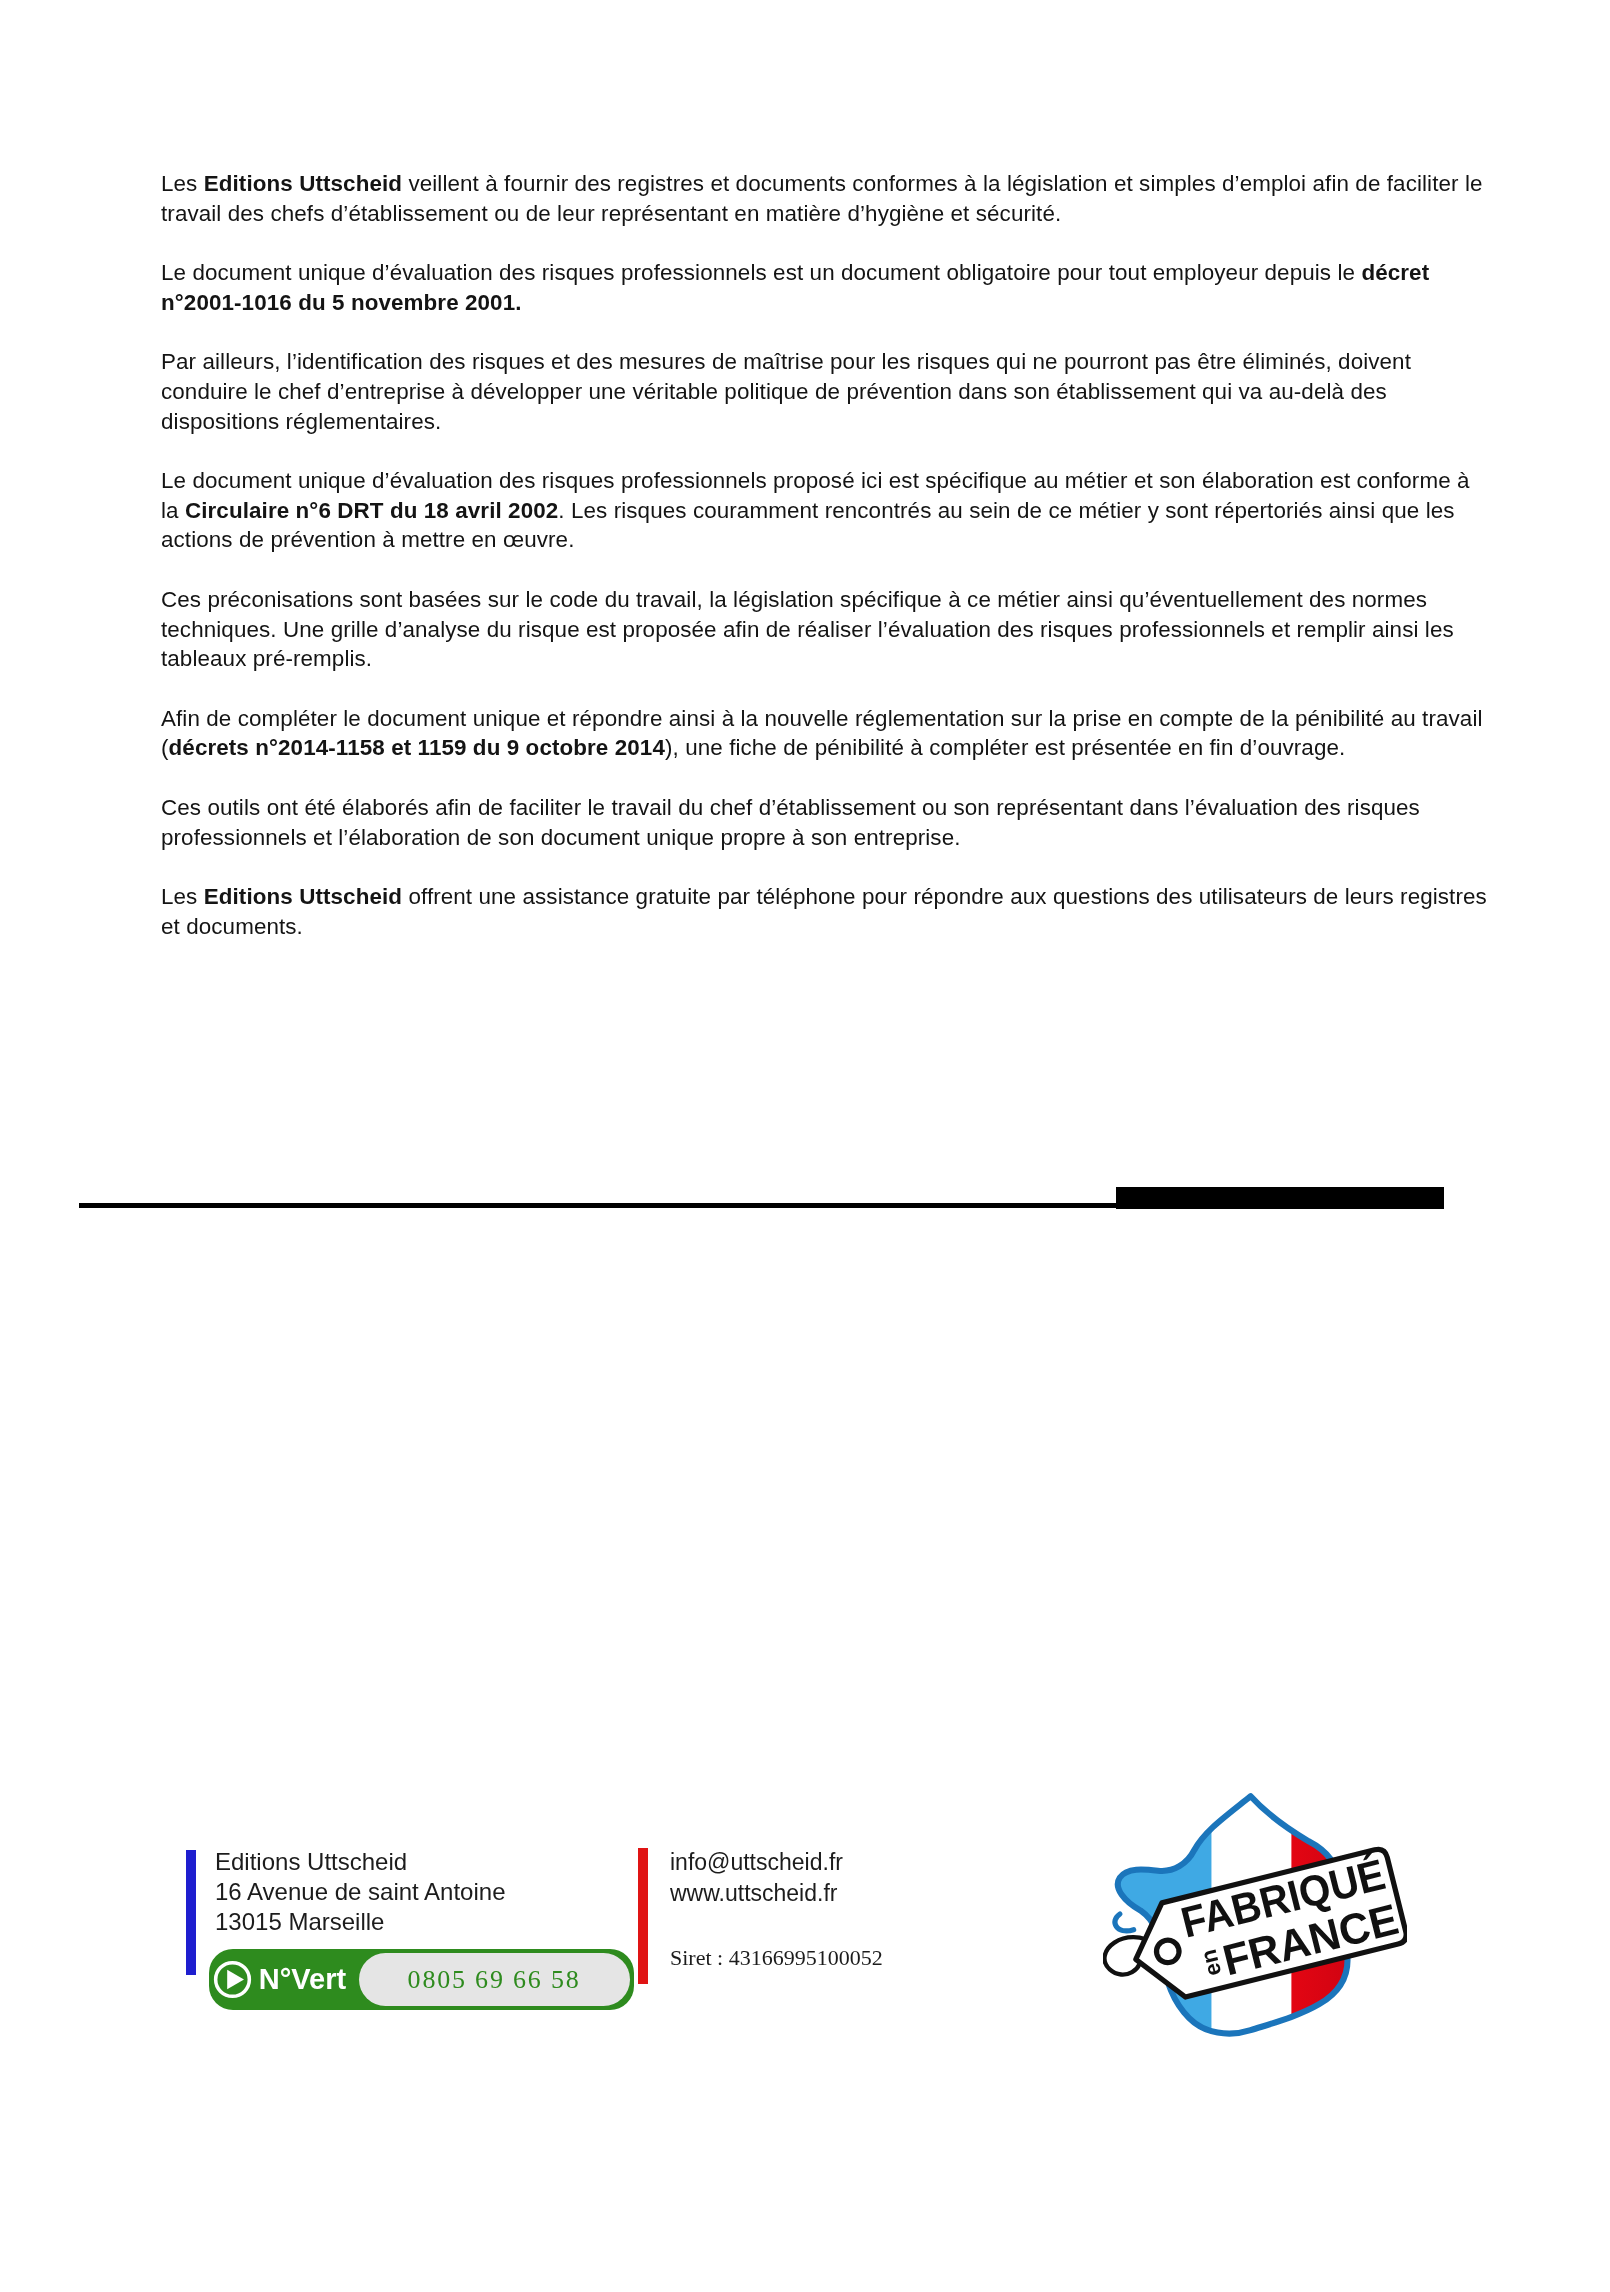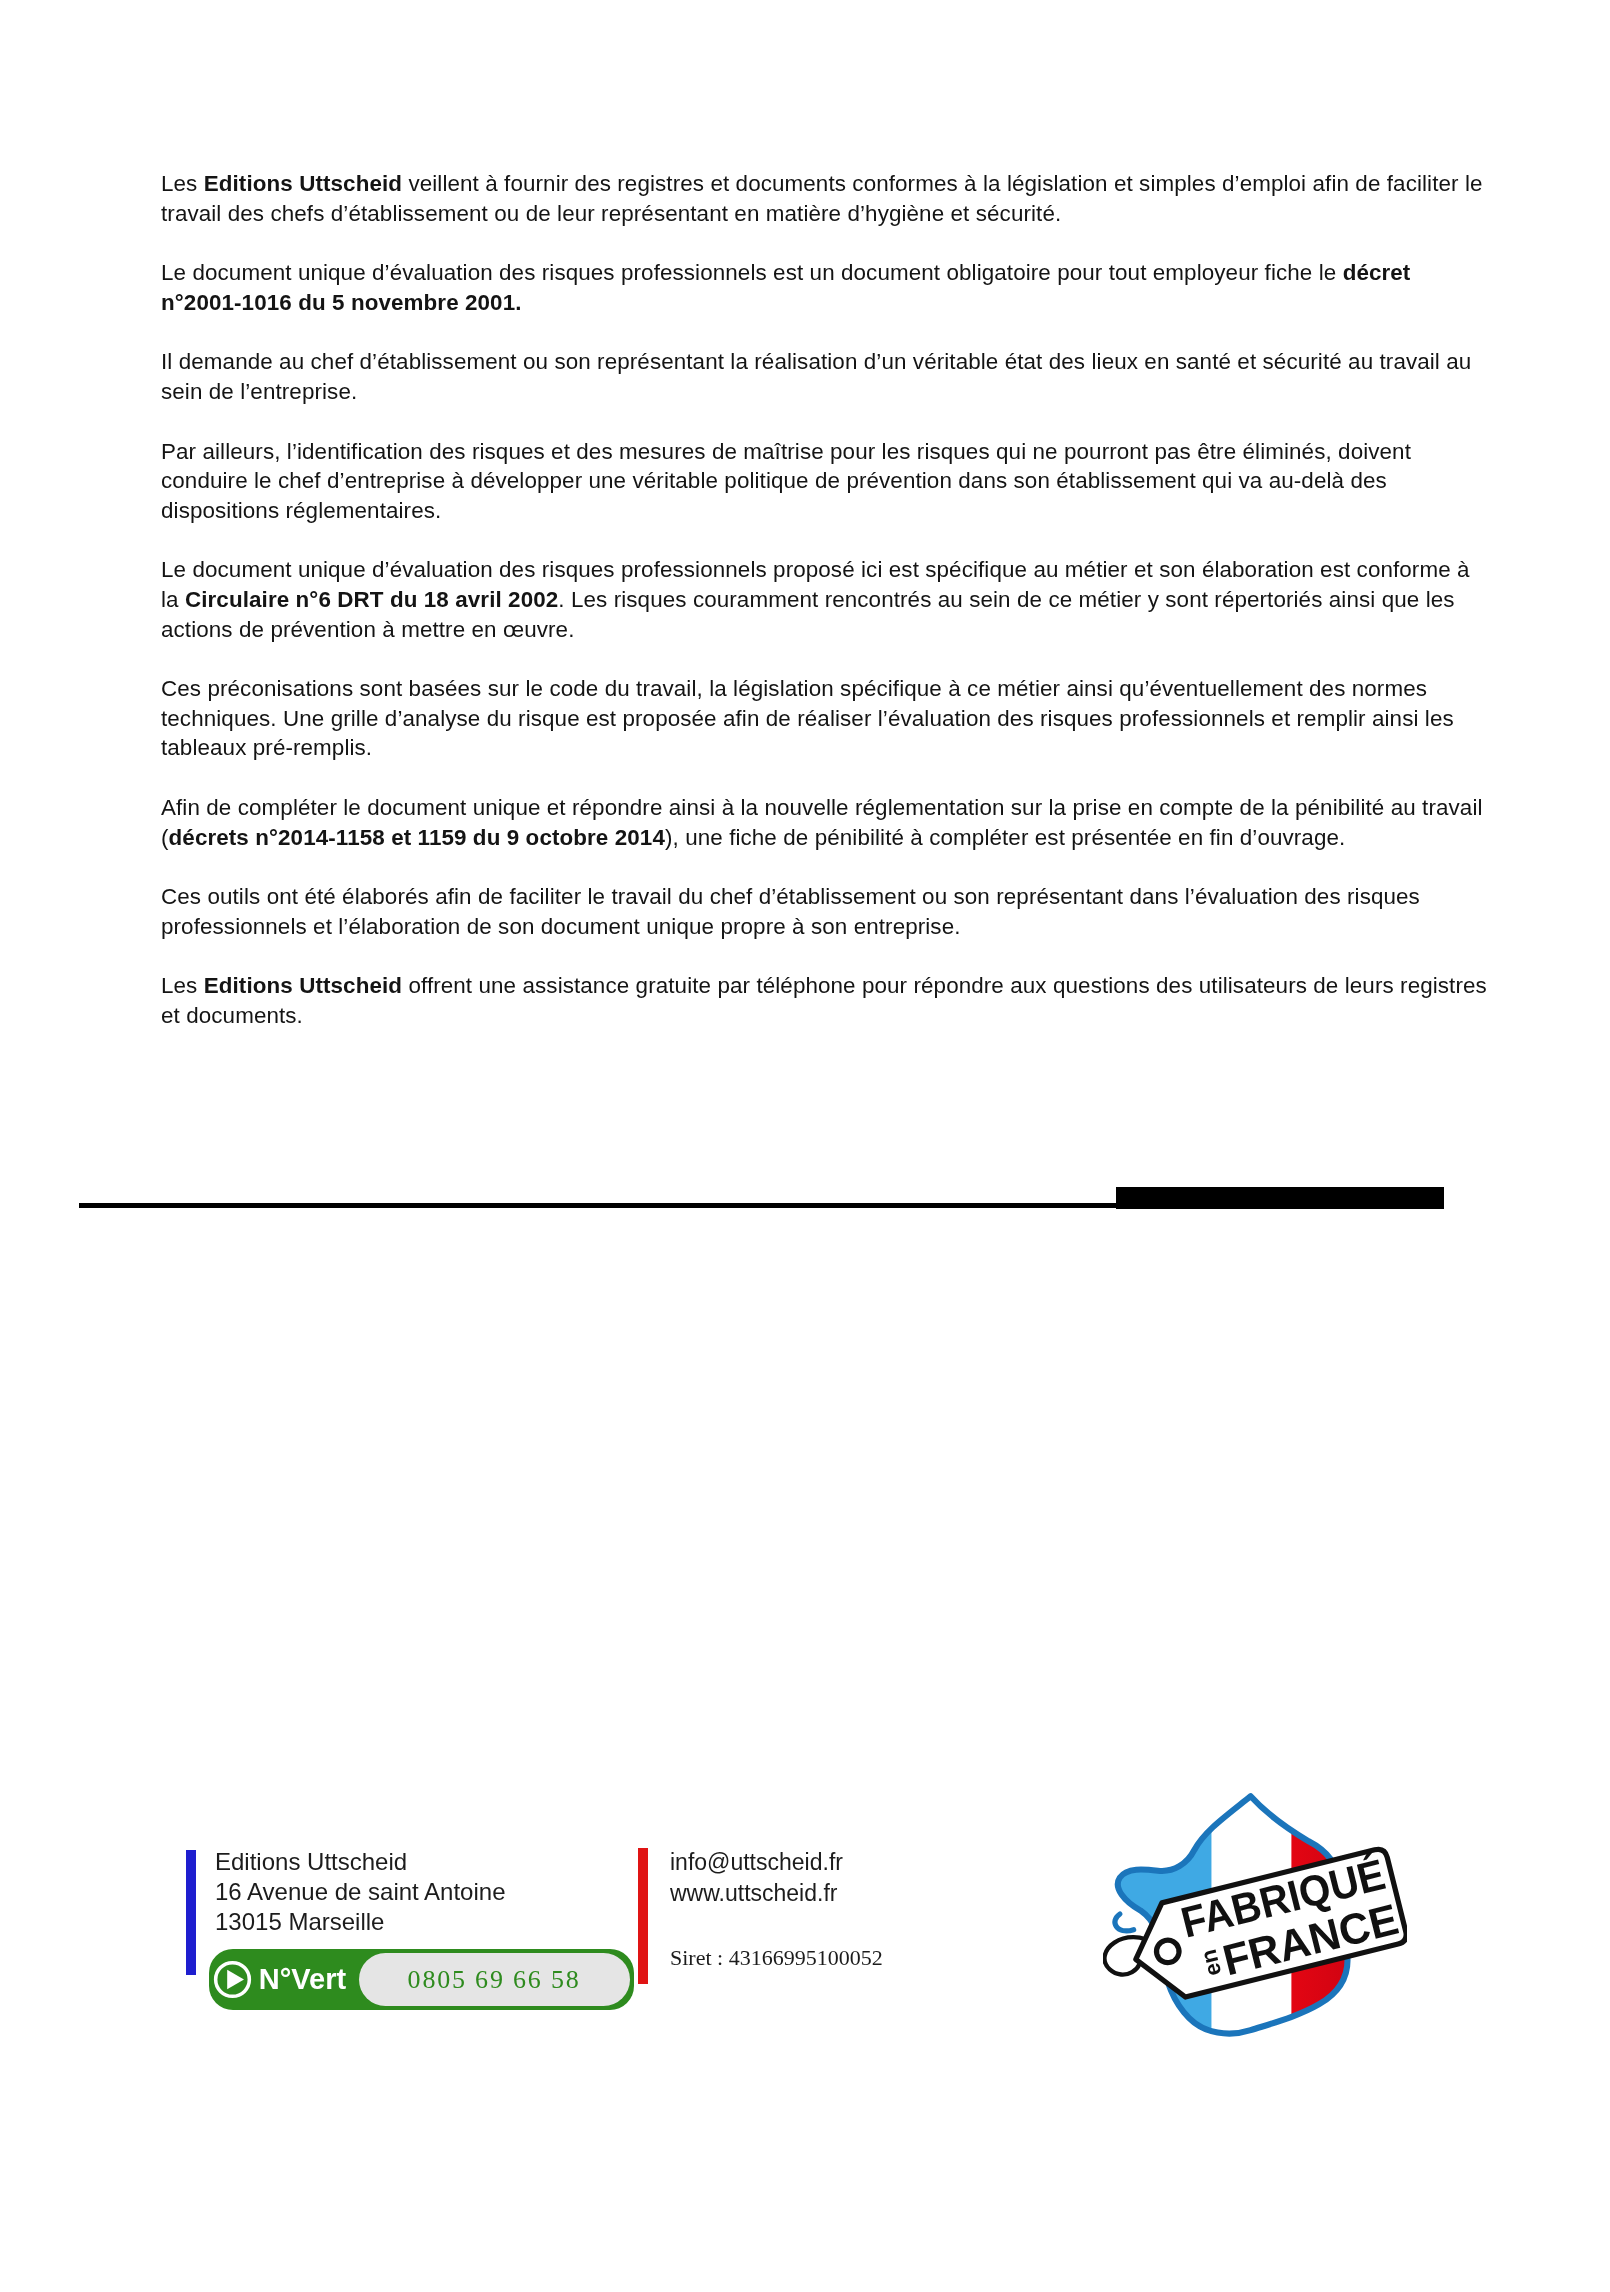--- a/index.html
+++ b/index.html
@@ -52,22 +52,21 @@
   .fif-logo svg{display:block;width:100%;height:100%;}
   .tag-text{font-family:"Liberation Sans", sans-serif;font-weight:700;fill:#111;}
 </style>
 </head>
 <body>
 
 <div class="page">
 
   <main class="text-block">
       <p><span>Les </span><b>Editions Uttscheid</b><span> veillent à fournir des registres et documents conformes à la législation et simples d’emploi afin de faciliter le travail des chefs d’établissement ou de leur représentant en matière d’hygiène et sécurité.</span></p>
-      <p><span>Le document unique d’évaluation des risques professionnels est un document obligatoire pour tout employeur fiche le </span><b>décret n°2001-1016 du 5 novembre 2001.</b></p>
-      <p><span>Il demande au chef d’établissement ou son représentant la réalisation d’un véritable état des lieux en santé et sécurité au travail au sein de l’entreprise.</span></p>
+      <p><span>Le document unique d’évaluation des risques professionnels est un document obligatoire pour tout employeur depuis le </span><b>décret n°2001-1016 du 5 novembre 2001.</b></p>
       <p><span>Par ailleurs, l’identification des risques et des mesures de maîtrise pour les risques qui ne pourront pas être éliminés, doivent conduire le chef d’entreprise à développer une véritable politique de prévention dans son établissement qui va au-delà des dispositions réglementaires.</span></p>
       <p><span>Le document unique d’évaluation des risques professionnels proposé ici est spécifique au métier et son élaboration est conforme à la </span><b>Circulaire n°6 DRT du 18 avril 2002</b><span>. Les risques couramment rencontrés au sein de ce métier y sont répertoriés ainsi que les actions de prévention  à mettre en œuvre.</span></p>
       <p><span>Ces préconisations sont basées sur le code du travail, la législation spécifique à ce métier ainsi qu’éventuellement des normes techniques. Une grille d’analyse du risque est proposée afin de réaliser l’évaluation des risques professionnels et remplir ainsi les tableaux pré-remplis.</span></p>
       <p><span>Afin de compléter le document unique et répondre ainsi à la nouvelle réglementation  sur la prise en compte de la pénibilité au travail (</span><b>décrets n°2014-1158 et 1159 du 9 octobre 2014</b><span>), une fiche de pénibilité à compléter est présentée en fin d’ouvrage.</span></p>
       <p><span>Ces outils ont été élaborés afin de faciliter le travail du chef d’établissement ou son représentant dans l’évaluation des risques professionnels et l’élaboration de son document unique propre à son entreprise.</span></p>
       <p><span>Les </span><b>Editions Uttscheid</b><span> offrent une assistance gratuite par téléphone pour répondre aux questions des utilisateurs de leurs registres et documents.</span></p>
     </main>
 
   <div class="divider-line"></div>
   <div class="divider-block"></div>

